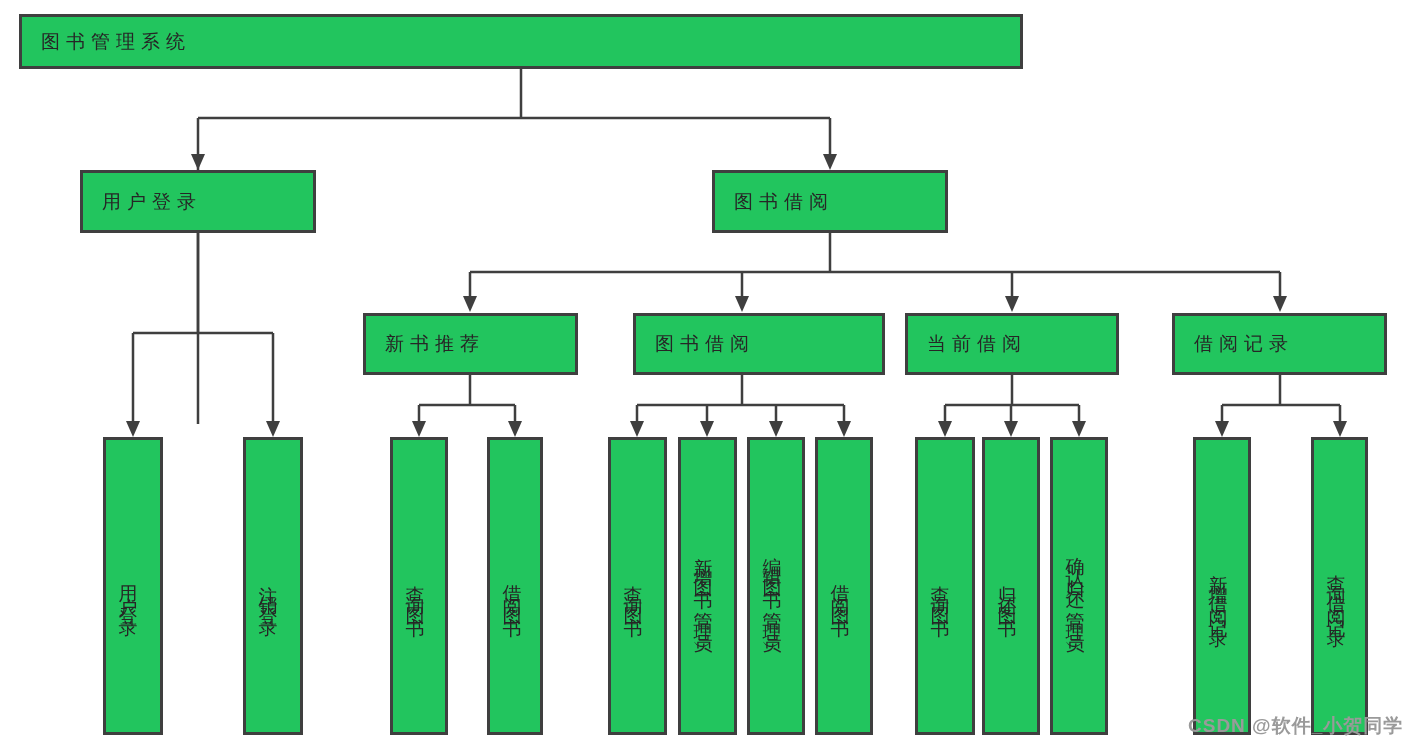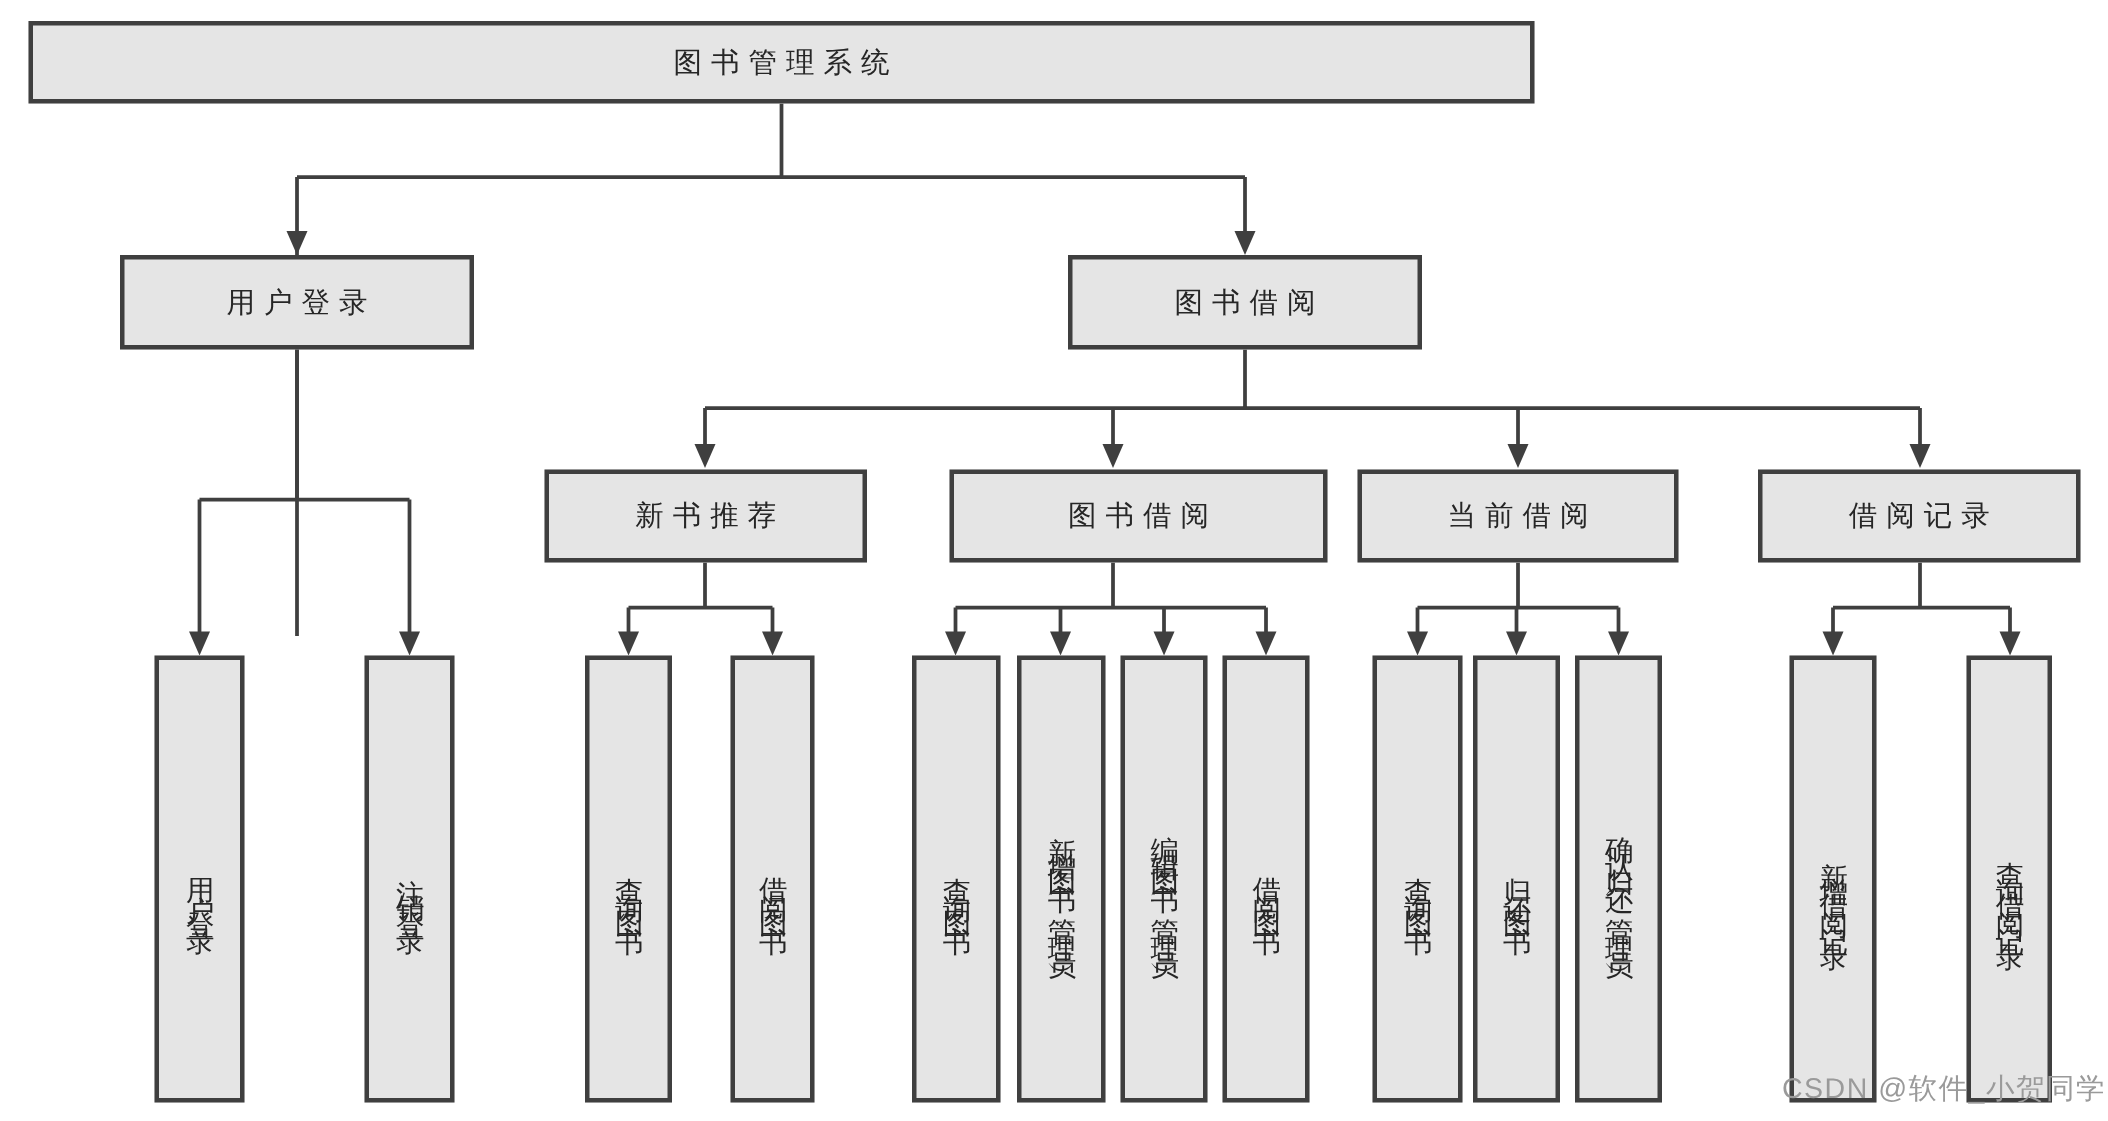--- a/index.html
+++ b/index.html
@@ -8,22 +8,22 @@
     width:1405px;height:747px;
     background:#ffffff;
     font-family:"Liberation Sans","DejaVu Sans",sans-serif;
     overflow:hidden;
   }
   .connectors{position:absolute;left:0;top:0;}
   .node{
     position:absolute;
     box-sizing:border-box;
     border:3px solid #3f3f3f;
-    background:#e5e5e5;
-    display:flex;align-items:center;justify-content:center;
+    background:#22c55e;
+    display:flex;align-items:center;padding-left:13px;
   }
   .hlabel{
     font-size:19px;
     letter-spacing:6px;
     color:#262626;
     white-space:nowrap;
     padding-left:6px; 
   }
   .leaf{top:437px;height:298px;}
   .vlabel{
@@ -37,20 +37,21 @@
     white-space:nowrap;
   }
   .watermark{
     position:absolute;
     left:1188px;top:713px;
     font-size:19px;
     color:#9a9a9a;
     letter-spacing:1px;
     white-space:nowrap;
     z-index:5;
+    font-weight:bold;
   }
 </style>
 </head>
 <body>
 
 <div class="canvas">
 
   <svg class="connectors" width="1405" height="747" viewBox="0 0 1405 747">
     <g stroke="#3f3f3f" stroke-width="2.5" fill="none">
 

